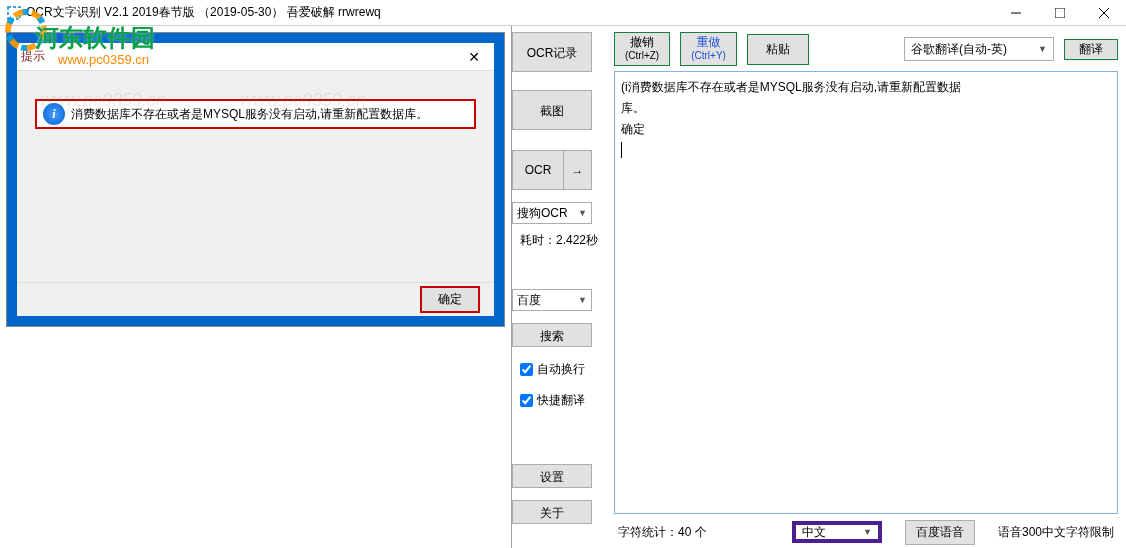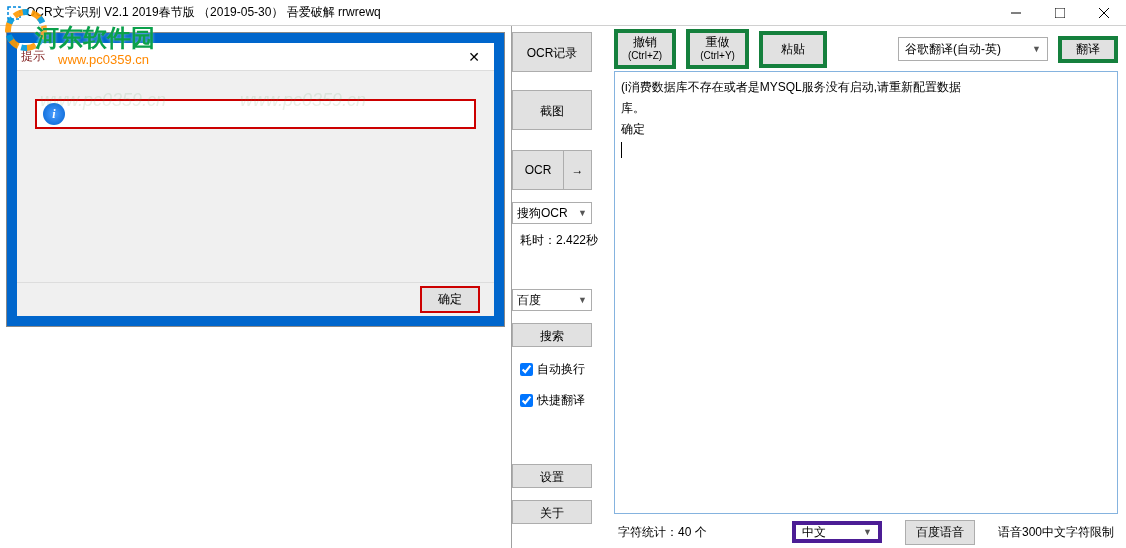--- a/index.html
+++ b/index.html
@@ -37,22 +37,22 @@
     .select-caret { font-size: 9px; color: #555; }
     .timing { margin-top: 4px; align-self: flex-start; padding-left: 8px; }
     .spacer1 { height: 24px; }
     .btn-small { width: 80px; height: 24px; }
     .chk { display: flex; align-items: center; gap: 4px; margin-top: 10px; align-self: flex-start; padding-left: 8px; }
     .chk input { width: 13px; height: 13px; }
     .spacer-big { flex: 1; }
     
     .right-panel { flex: 1; display: flex; flex-direction: column; padding: 5px 8px 4px 8px; }
     .top-toolbar { display: flex; align-items: center; gap: 10px; height: 36px; margin-bottom: 4px; }
-    .top-btn { border: 4px solid #15803d; background: #e1e1e1; cursor: pointer; text-align: center; padding: 3px 10px; line-height: 13px; }
-    .top-btn.disabled { color: #000000; }
+    .top-btn { border: 1px solid #15803d; background: #e1e1e1; cursor: pointer; text-align: center; padding: 3px 10px; line-height: 13px; }
+    .top-btn.disabled { color: #1d4ed8; }
     .top-btn .sub { font-size: 10px; text-align: right; }
     .trans-select { width: 150px; height: 24px; border: 1px solid #adadad; display: flex; align-items: center; justify-content: space-between; padding: 0 6px; cursor: pointer; margin-left: auto; }
     .btn-translate { padding: 3px 14px; }
     
     .text-area { flex: 1; border: 1px solid #85b3df; background: #fff; padding: 4px 6px; font-family: SimSun, monospace; font-size: 14px; line-height: 20px; white-space: pre-wrap; overflow-y: auto; position: relative; }
     .cursor-line { border-left: 1px solid #000; height: 16px; display: inline-block; vertical-align: middle; }
     
     .bottom-bar { height: 30px; display: flex; align-items: center; gap: 23px; padding-top: 6px; }
     .stats { margin-left: 4px; }
     .lang-select { width: 90px; height: 22px; border: 4px solid #4c1d95; display: flex; align-items: center; justify-content: space-between; padding: 0 6px; cursor: pointer; margin-left: auto; font-size: 14px; }
@@ -106,20 +106,21 @@
   <div class="left-panel">
     <div class="capture-area">
       <div class="dialog-inner">
         <div class="dlg-titlebar">
           <span class="dlg-title">提示</span>
           <div class="dlg-close">✕</div>
         </div>
         <div class="dlg-body">
           <div class="msg-row">
             <div class="info-icon">i</div>
+            <span class="msg-text">消费数据库不存在或者是MYSQL服务没有启动,请重新配置数据库。</span>
           </div>
         </div>
         <div class="dlg-footer">
           <button class="ok-btn">确定</button>
         </div>
       </div>
     </div>
   </div>
 
   <div class="mid-panel">

